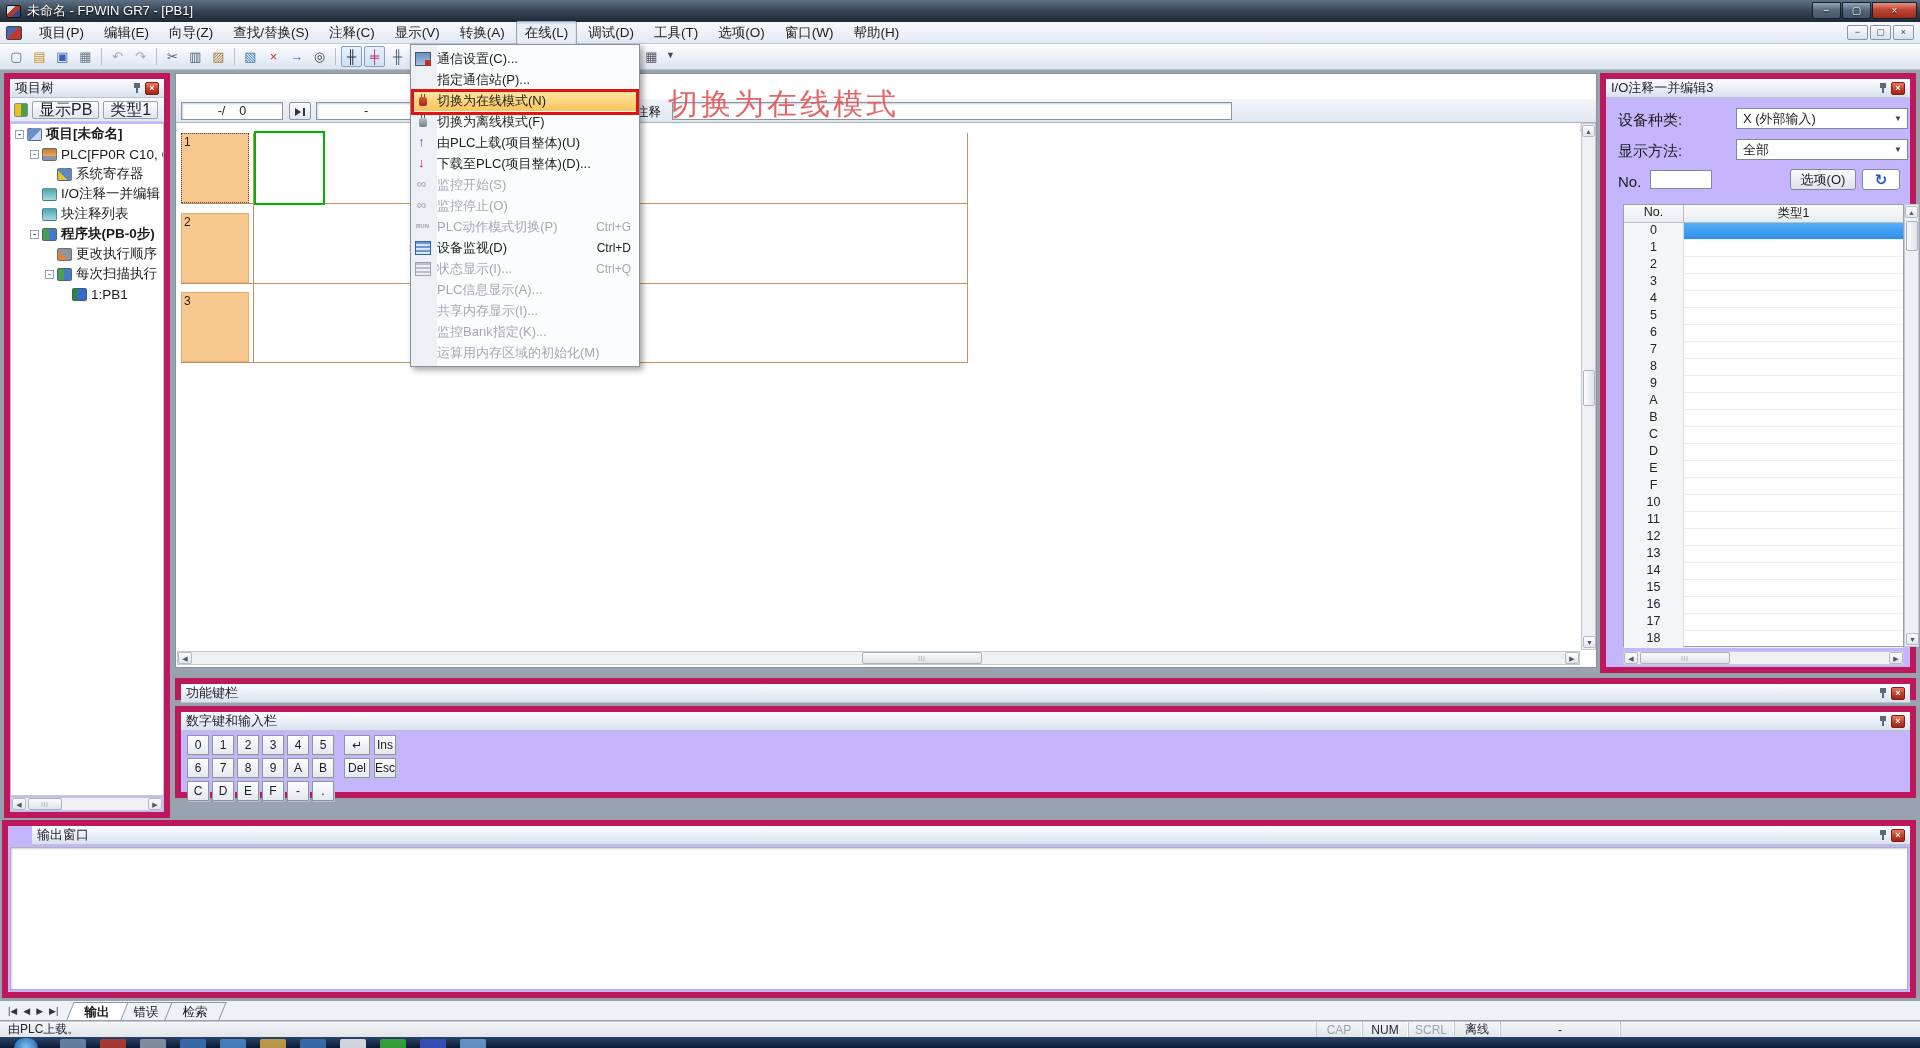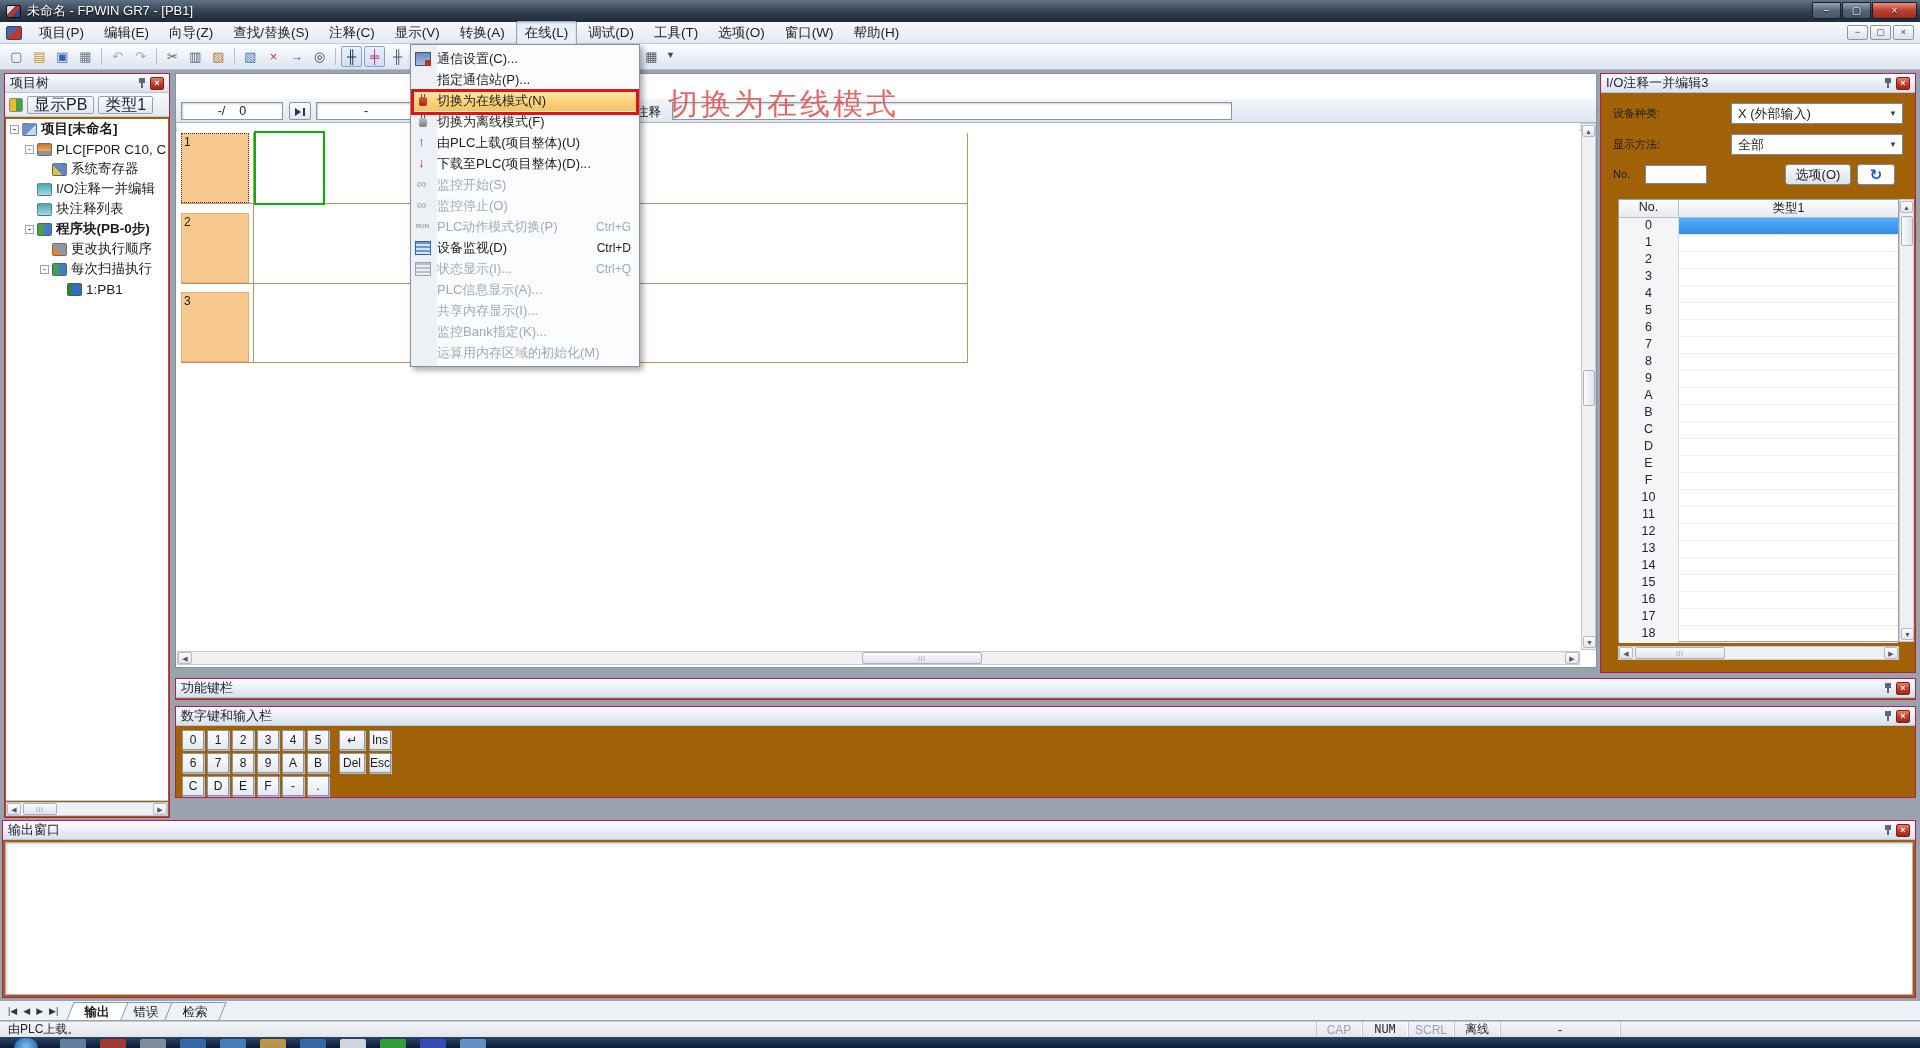--- a/index.html
+++ b/index.html
@@ -24,21 +24,21 @@
 
 .toolbar{position:absolute;left:0;top:44px;width:1920px;height:26px;background:linear-gradient(#fcfdff,#dde5f1);border-bottom:1px solid #b6c1d0;display:flex;align-items:center;gap:2px;padding-left:6px;}
 .ticon{width:21px;height:21px;display:flex;align-items:center;justify-content:center;font-size:13px;border:1px solid transparent;border-radius:2px;}
 .ticon.pressed{border-color:#8aa0bc;background:linear-gradient(#e8f1fc,#cfe0f4);}
 .ticon.disabled{opacity:.45;}
 .tsep{width:1px;height:17px;background:#b6c1d0;margin:0 3px;}
 .tb-extra{position:absolute;left:641px;top:2px;}
 .tb-ovf{position:absolute;left:666px;top:6px;font-size:9px;color:#445;}
 
 
-.panel{position:absolute;background:#a16207;border:1px solid #be185d;}
+.panel{position:absolute;background:#c4b5fd;border:6px solid #be185d;}
 .ptitle{height:19px;background:linear-gradient(#fdfeff,#d8e1ee);border-bottom:1px solid #bac5d3;display:flex;align-items:center;padding:0 5px;font-size:13px;color:#223;}
 .ptools{margin-left:auto;display:flex;align-items:center;gap:3px;}
 .pinico{position:relative;width:10px;height:12px;}
 .pinico::before{content:"";position:absolute;left:2px;top:1px;width:6px;height:5px;background:#5a6878;}
 .pinico::after{content:"";position:absolute;left:4px;top:6px;width:2px;height:5px;background:#5a6878;}
 .pclose{width:14px;height:13px;background:linear-gradient(#ec7a62,#c23c28 55%,#a02818);border:1px solid #7c1e10;border-radius:2px;color:#fff;font-size:9px;line-height:11px;text-align:center;font-weight:bold;}
 
 
 .lp-toolbar{height:24px;border-bottom:1px solid #c2cbd9;background:linear-gradient(#f8fafc,#e4eaf2);display:flex;align-items:center;gap:4px;padding:0 4px;}
 .sorticon{width:14px;height:14px;background:linear-gradient(90deg,#e8c020 50%,#48a048 50%);border:1px solid #889;border-radius:2px;}
@@ -103,21 +103,21 @@
 .mi-download::before{content:"↓";position:absolute;left:3px;top:-2px;color:#d02020;font-weight:bold;font-size:13px;}
 .mi-monstart::before,.mi-monstop::before{content:"∞";position:absolute;left:2px;top:-2px;color:#9aa4b2;font-size:13px;}
 .mi-run::before{content:"RUN";position:absolute;left:1px;top:3px;font-size:6px;color:#9aa4b2;font-weight:bold;}
 .mi-devmon{border:1px solid #3060b0;background:repeating-linear-gradient(0deg,#d8e6f8 0 2px,#6a98d8 2px 4px);}
 .mi-status{border:1px solid #9aa4b2;background:repeating-linear-gradient(0deg,#eceef2 0 2px,#b8c0cc 2px 4px);}
 .redbox{position:absolute;left:0;right:0;top:44px;height:26px;border:3px solid #e01414;pointer-events:none;}
 .annotation{position:absolute;left:668px;top:84px;font-size:30px;color:rgba(226,85,85,.9);letter-spacing:3px;z-index:40;font-weight:500;}
 
 
 .iorow-line{display:flex;align-items:center;position:absolute;left:0;width:100%;}
-.iolabel{font-size:11px;}
+.iolabel{font-size:15px;}
 .dd{position:absolute;height:21px;background:#fff;border:1px solid #7a8aa0;display:flex;align-items:center;padding:0 6px;font-size:13px;}
 .dd::after{content:"▼";position:absolute;right:5px;top:5px;font-size:8px;color:#345;}
 .noinput{position:absolute;width:62px;height:19px;border:1px solid #7a8aa0;background:#fff;font-size:13px;padding:0 3px;}
 .optbtn{position:absolute;height:21px;border:1px solid #7a8aa0;border-radius:3px;background:linear-gradient(#f8f9fb,#dde3ec);font-size:13px;text-align:center;}
 .refbtn{position:absolute;height:21px;width:38px;border:1px solid #7a8aa0;border-radius:3px;background:#fff;color:#2255cc;font-weight:bold;text-align:center;font-size:15px;line-height:19px;}
 .iotable{position:absolute;left:17px;top:125px;width:281px;height:443px;background:#fff;border:1px solid #98a2ae;}
 .iothead{display:flex;height:18px;background:linear-gradient(#fafbfc,#e8ebef);border-bottom:1px solid #b8bfc8;font-size:12.5px;}
 .iothead span{text-align:center;}
 .iorow{display:flex;height:17px;font-size:12.5px;}
 .ioc1{width:60px;text-align:center;background:#f4f5f7;border-right:1px solid #d8dce2;color:#223;}
@@ -584,21 +584,21 @@
       <span class="key" style="left: 81px; top: 50px;">F</span>
       <span class="key" style="left: 106px; top: 50px;">-</span>
       <span class="key" style="left: 131px; top: 50px;">.</span>
       <span class="key wide" style="left: 163px; top: 4px;">↵</span>
       <span class="key" style="left: 193px; top: 4px;">Ins</span>
       <span class="key wide" style="left: 163px; top: 27px;">Del</span>
       <span class="key" style="left: 193px; top: 27px;">Esc</span>
     </div>
 </div>
 
-<div class="panel" style="left:2px;top:820px;width:1914px;height:178px;">
+<div class="panel" style="left:2px;top:820px;width:1914px;height:178px;padding-left:24px;">
   <div class="ptitle">
     <span>输出窗口</span>
     <span class="ptools">
       <span class="pinico"></span>
       <span class="pclose">×</span>
     </span>
   </div>
   <div style="position:absolute;left:2px;right:2px;top:21px;bottom:2px;background:#fff;border:1px solid #aab2be;box-shadow:inset 1px 1px 2px rgba(90,100,120,.3);"></div>
 </div>
 
@@ -619,21 +619,21 @@
       <span class="btab">
         <span>检索</span>
       </span>
     </span>
 </div>
 
 <div class="statusbar">
   <span class="stmsg">由PLC上载。</span>
   <span style="margin-left:auto;display:flex;height:100%;">
       <span class="stcell dim" style="width: 46px;">CAP</span>
-      <span class="stcell" style="width: 46px; font-family: Liberation Mono, monospace;">NUM</span>
+      <span class="stcell" style="width: 46px;">NUM</span>
       <span class="stcell dim" style="width: 46px;">SCRL</span>
       <span class="stcell" style="width: 46px;">离线</span>
     </span>
   <span class="stcell" style="width:120px;">-</span>
   <span style="width:300px;height:100%;border-left:1px solid #c2c8d0;"></span>
 </div>
 
 <div class="taskbar">
   <span class="orb"></span>
   <span style="display:flex;gap:14px;align-items:flex-end;">

